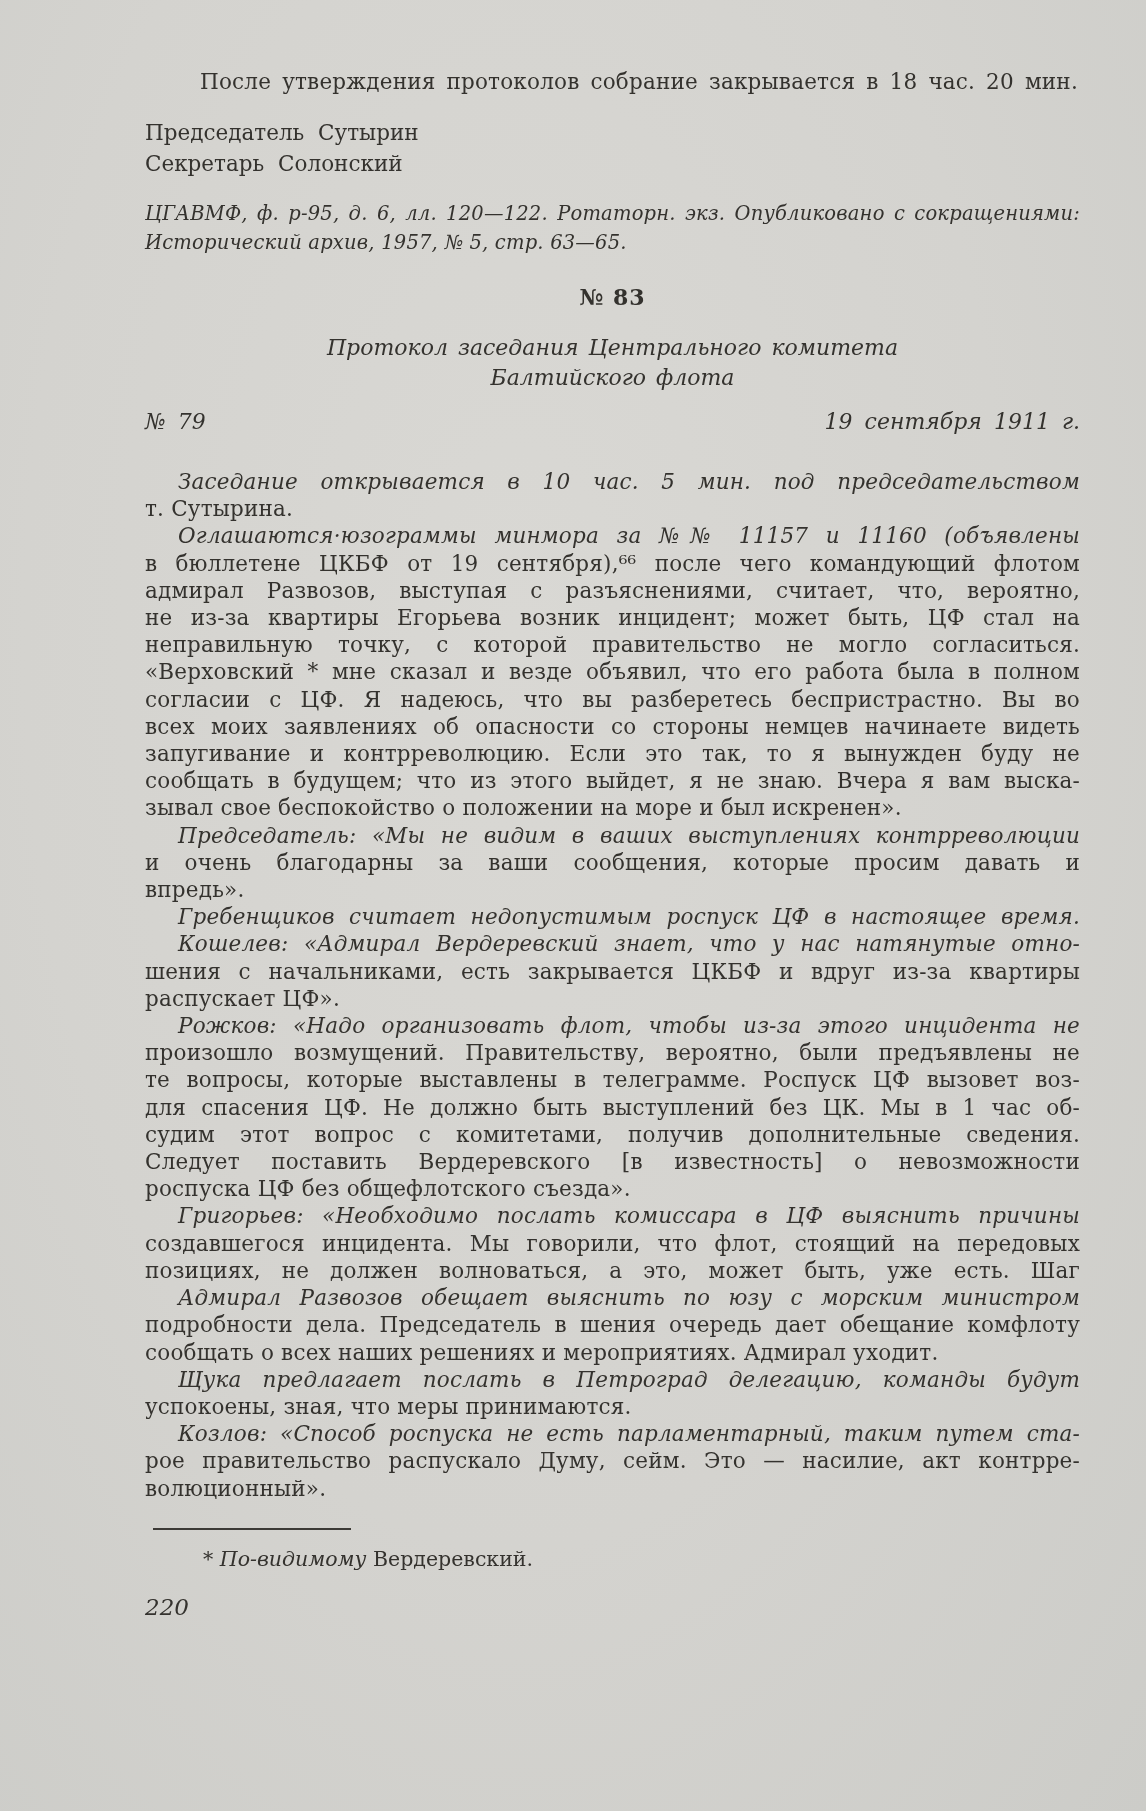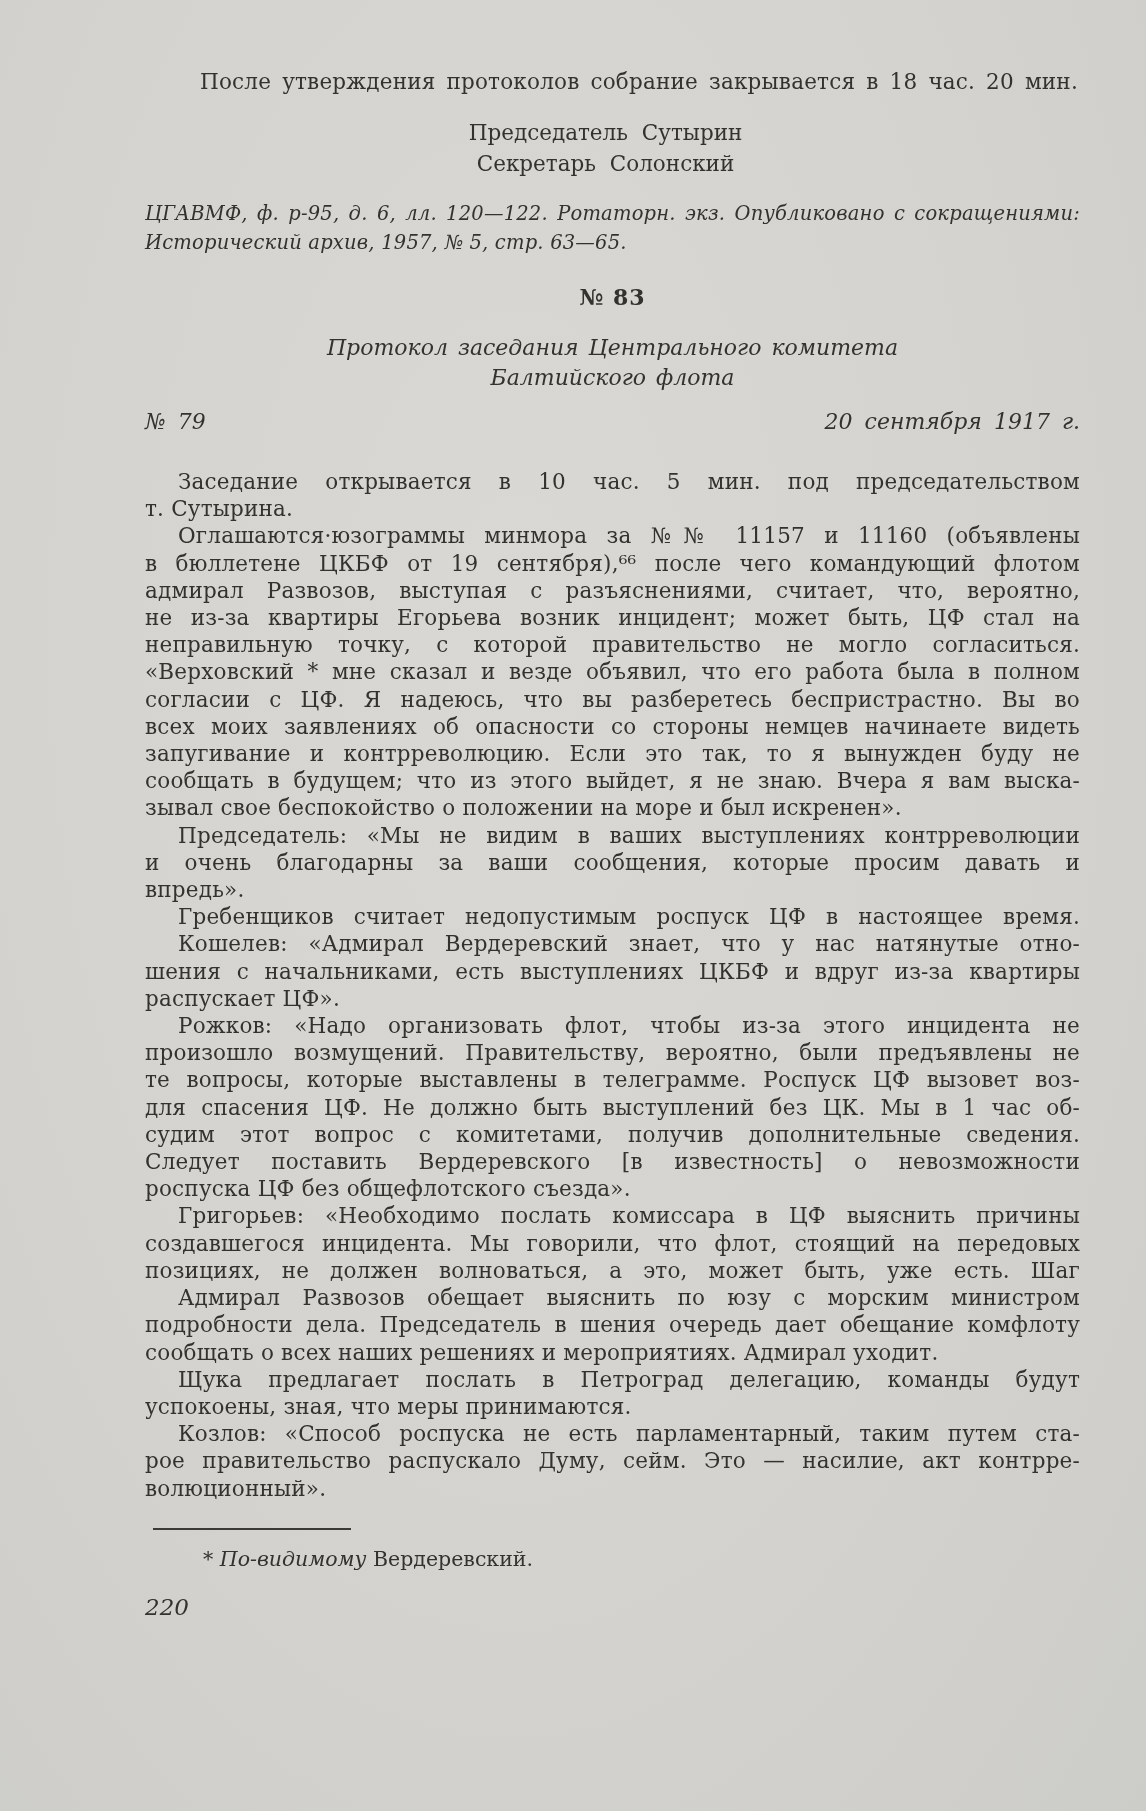--- a/index.html
+++ b/index.html
@@ -22,21 +22,21 @@
   }
   .continuation {
     font-size: 21.5px;
     line-height: 28px;
     letter-spacing: 0.2px;
     text-indent: 55px;
     word-spacing: 4px;
   }
   .signatures {
     margin-top: 10px;
-    text-align: center;
+    text-align: left;
     padding-right: 14px;
     font-size: 21.5px;
     line-height: 31px;
     word-spacing: 7px;
   }
   .citation {
     margin-top: 20px;
     font-style: italic;
     font-size: 19.5px;
     line-height: 29px;
@@ -67,21 +67,21 @@
     justify-content: space-between;
     font-style: italic;
     font-size: 22px;
     line-height: 28px;
     word-spacing: 5px;
   }
   .document-body { margin-top: 32px; }
   .para { margin: 0; font-size: 21.5px; line-height: 27.2px; letter-spacing: 0.2px; }
   .tline { display: block; text-align: justify; text-align-last: justify; }
   .tline.last { text-align-last: left; }
-  .tline.first { text-indent: 33px; }
+  .tline.first { text-indent: 33px; font-style: italic; }
   .footnote-rule {
     margin: 26px 0 0 8px;
     width: 198px;
     height: 0;
     border: none;
     border-top: 2px solid #3c3a36;
   }
   .footnote {
     margin-top: 15px;
     padding-left: 58px;
@@ -115,21 +115,21 @@
 
   <div class="doc-number">№ 83</div>
 
   <div class="doc-title">
     <span>Протокол заседания Центрального комитета</span>
     <span>Балтийского флота</span>
   </div>
 
   <div class="meta-row">
     <span>№ 79</span>
-    <span>20 сентября 1917 г.</span>
+    <span>19 сентября 1911 г.</span>
   </div>
 
   <div class="document-body">
       <p class="para">
         <span class="tline first">Заседание открывается в 10 час. 5 мин. под председательством</span>
         <span class="tline last">т. Сутырина.</span>
       </p>
       <p class="para">
         <span class="tline first">Оглашаются·юзограммы минмора за №№ 11157 и 11160 (объявлены</span>
         <span class="tline">в бюллетене ЦКБФ от 19 сентября),⁶⁶ после чего командующий флотом</span>
@@ -146,21 +146,21 @@
       <p class="para">
         <span class="tline first">Председатель: «Мы не видим в ваших выступлениях контрреволюции</span>
         <span class="tline">и очень благодарны за ваши сообщения, которые просим давать и</span>
         <span class="tline last">впредь».</span>
       </p>
       <p class="para">
         <span class="tline first">Гребенщиков считает недопустимым роспуск ЦФ в настоящее время.</span>
       </p>
       <p class="para">
         <span class="tline first">Кошелев: «Адмирал Вердеревский знает, что у нас натянутые отно-</span>
-        <span class="tline">шения с начальниками, есть выступлениях ЦКБФ и вдруг из-за квартиры</span>
+        <span class="tline">шения с начальниками, есть закрывается ЦКБФ и вдруг из-за квартиры</span>
         <span class="tline last">распускает ЦФ».</span>
       </p>
       <p class="para">
         <span class="tline first">Рожков: «Надо организовать флот, чтобы из-за этого инцидента не</span>
         <span class="tline">произошло возмущений. Правительству, вероятно, были предъявлены не</span>
         <span class="tline">те вопросы, которые выставлены в телеграмме. Роспуск ЦФ вызовет воз-</span>
         <span class="tline">для спасения ЦФ. Не должно быть выступлений без ЦК. Мы в 1 час об-</span>
         <span class="tline">судим этот вопрос с комитетами, получив дополнительные сведения.</span>
         <span class="tline">Следует поставить Вердеревского [в известность] о невозможности</span>
         <span class="tline last">роспуска ЦФ без общефлотского съезда».</span>

